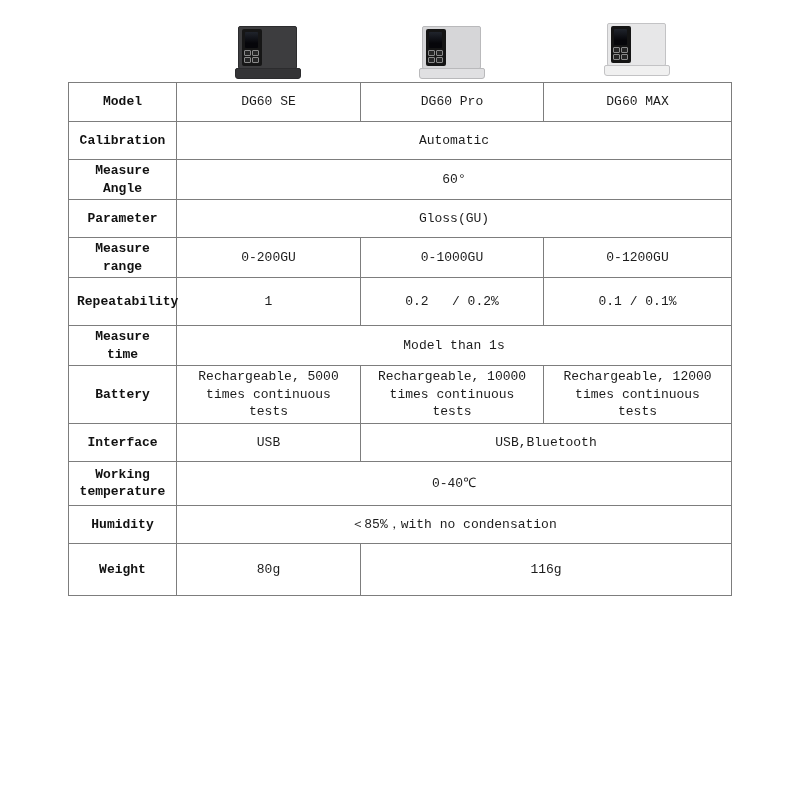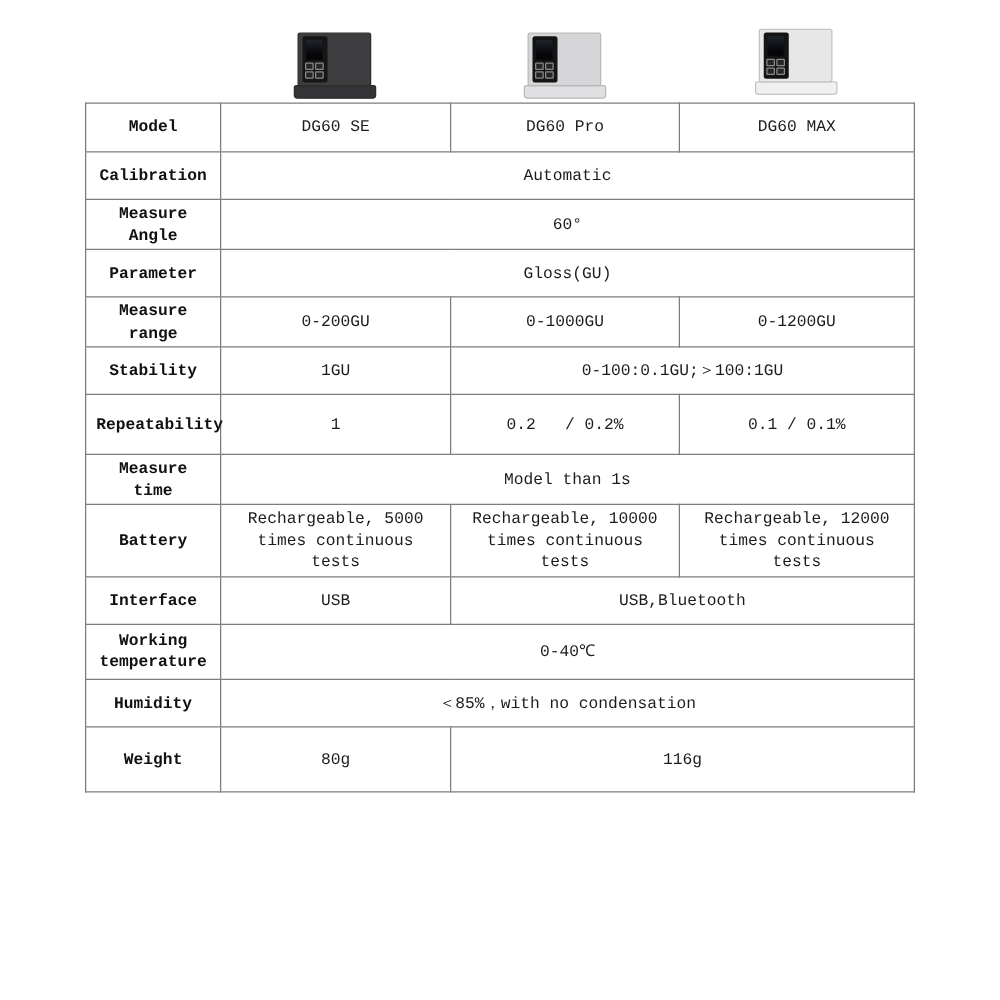--- a/index.html
+++ b/index.html
@@ -126,25 +126,20 @@
       <tr class="h38">
         <td class="lbl">Parameter</td>
         <td colspan="3">Gloss(GU)</td>
       </tr>
       <tr class="h38">
         <td class="lbl">Measure range</td>
         <td>0-200GU</td>
         <td>0-1000GU</td>
         <td>0-1200GU</td>
       </tr>
-      <tr class="h38">
-        <td class="lbl">Stability</td>
-        <td>1GU</td>
-        <td colspan="2">0-100:0.1GU;＞100:1GU</td>
-      </tr>
       <tr class="h48">
         <td class="lbl">Repeatability</td>
         <td>1</td>
         <td>0.2   / 0.2%</td>
         <td>0.1 / 0.1%</td>
       </tr>
       <tr class="h38">
         <td class="lbl">Measure time</td>
         <td colspan="3">Model than 1s</td>
       </tr>

